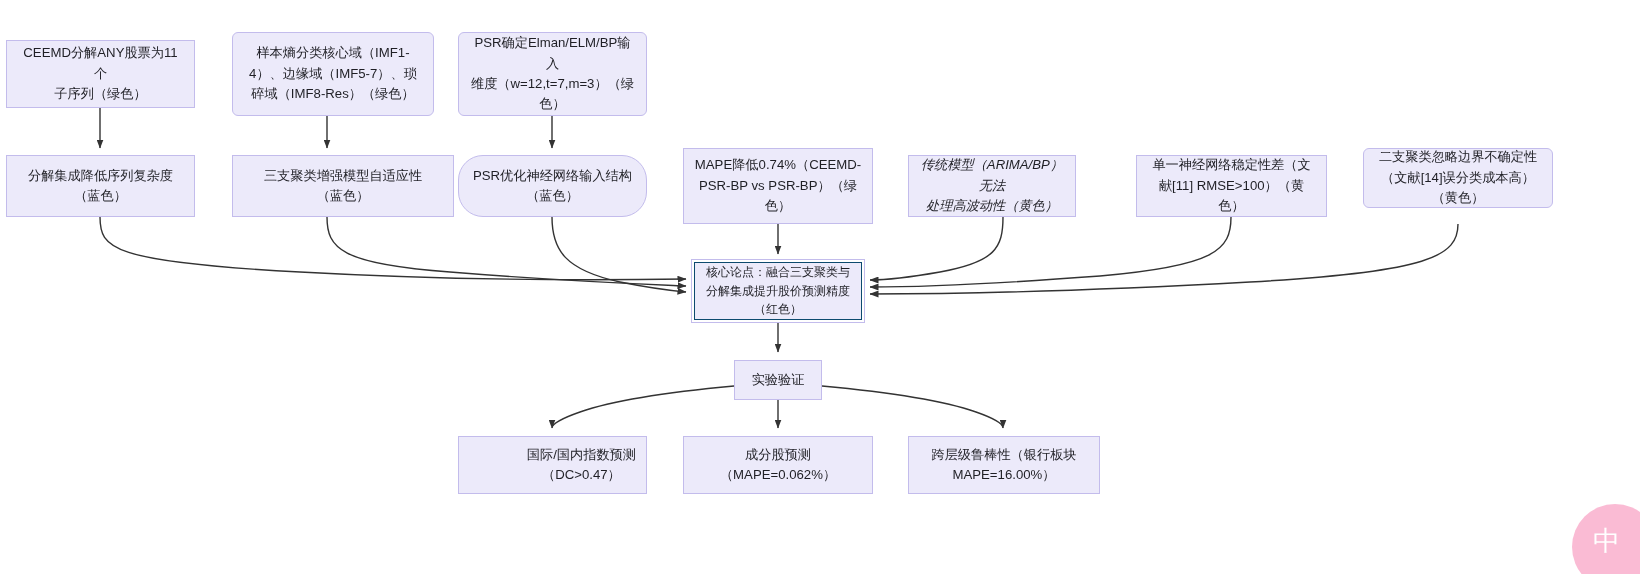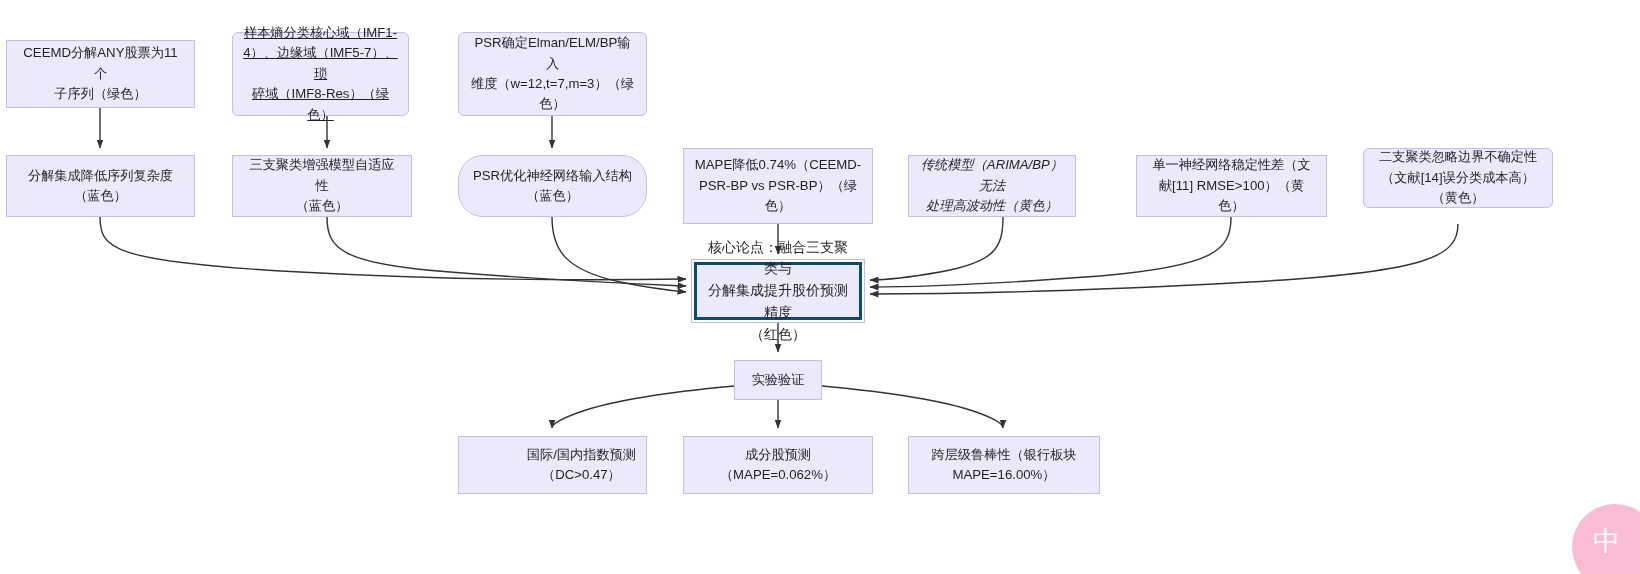--- a/index.html
+++ b/index.html
@@ -37,25 +37,25 @@
     justify-content: center;
     text-align: center;
     color: #1f1f25;
     font-size: 13.2px;
     line-height: 1.55;
     padding: 6px 10px;
     z-index: 2;
   }
   .node.rounded { border-radius: 6px; }
   .node.core {
-    border: 3px solid #0c4a6e;
+    border: 1px solid #0c4a6e;
     outline: 1px solid #C3BCEC;
     outline-offset: 2px;
     background: #ECEAFA;
-    font-size: 14px;
+    font-size: 12px;
   }
   .node-label { white-space: pre-line; display: block; }
   #watermark {
     position: absolute;
     right: -18px;
     bottom: -16px;
     width: 86px;
     height: 86px;
     border-radius: 50%;
     background: #F9A8C8;
@@ -98,35 +98,35 @@
         <path class="edge-path" d="M 778,400 L 778,428" marker-end="url(#arrowhead)"></path>
         <path class="edge-path" d="M 822,386 C 866,390 936,398 976,412 C 996,419 1003,424 1003,428" marker-end="url(#arrowhead)"></path>
       </g>
   </svg>
 
   <div id="node-layer">
       <div class="node" style="left: 6px; top: 40px; width: 189px; height: 68px;">
         <span class="node-label">CEEMD分解ANY股票为11个
 子序列（绿色）</span>
       </div>
-      <div class="node rounded" style="left: 232px; top: 32px; width: 177px; height: 84px; text-decoration: underline;">
+      <div class="node rounded" style="left: 232px; top: 32px; width: 202px; height: 84px;">
         <span class="node-label">样本熵分类核心域（IMF1-
 4）、边缘域（IMF5-7）、琐
 碎域（IMF8-Res）（绿色）</span>
       </div>
       <div class="node rounded" style="left: 458px; top: 32px; width: 189px; height: 84px;">
         <span class="node-label">PSR确定Elman/ELM/BP输入
 维度（w=12,t=7,m=3）（绿
 色）</span>
       </div>
       <div class="node" style="left: 6px; top: 155px; width: 189px; height: 62px;">
         <span class="node-label">分解集成降低序列复杂度
 （蓝色）</span>
       </div>
-      <div class="node" style="left: 232px; top: 155px; width: 180px; height: 62px; justify-content: flex-end;">
+      <div class="node" style="left: 232px; top: 155px; width: 222px; height: 62px;">
         <span class="node-label">三支聚类增强模型自适应性
 （蓝色）</span>
       </div>
       <div class="node" style="left: 458px; top: 155px; width: 189px; height: 62px; border-radius: 25px;">
         <span class="node-label">PSR优化神经网络输入结构
 （蓝色）</span>
       </div>
       <div class="node" style="left: 683px; top: 148px; width: 190px; height: 76px;">
         <span class="node-label">MAPE降低0.74%（CEEMD-
 PSR-BP vs PSR-BP）（绿

